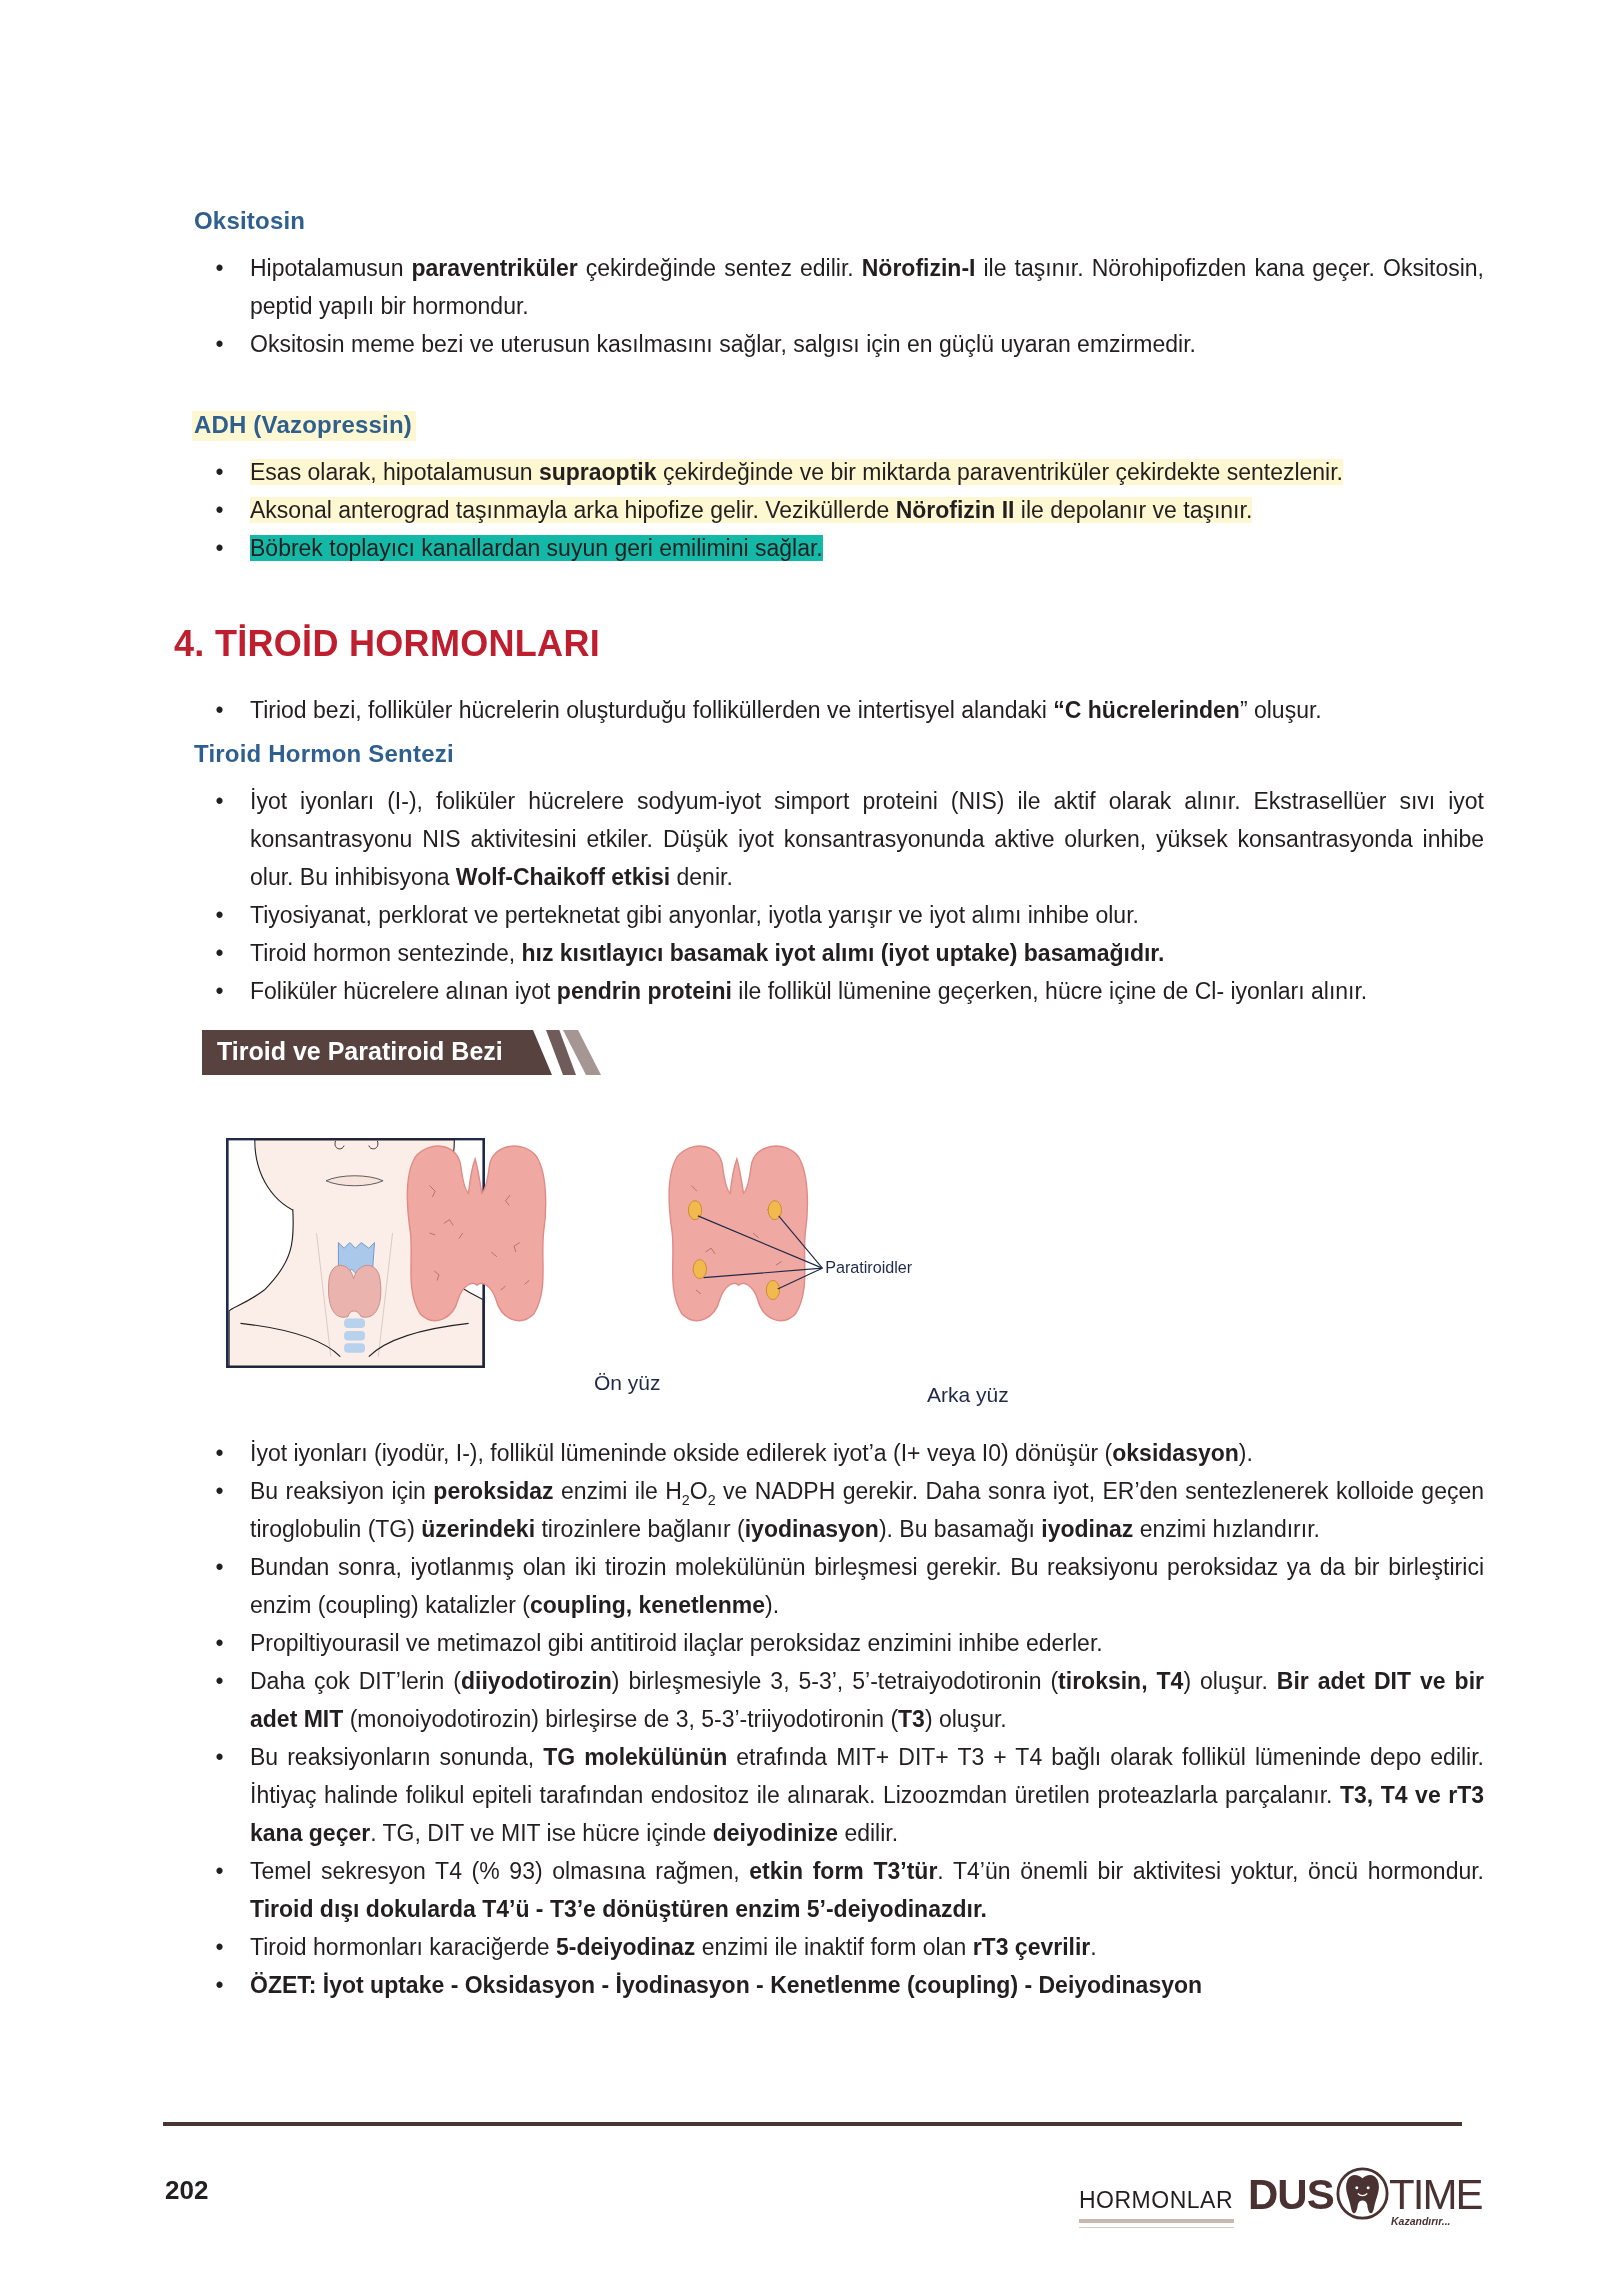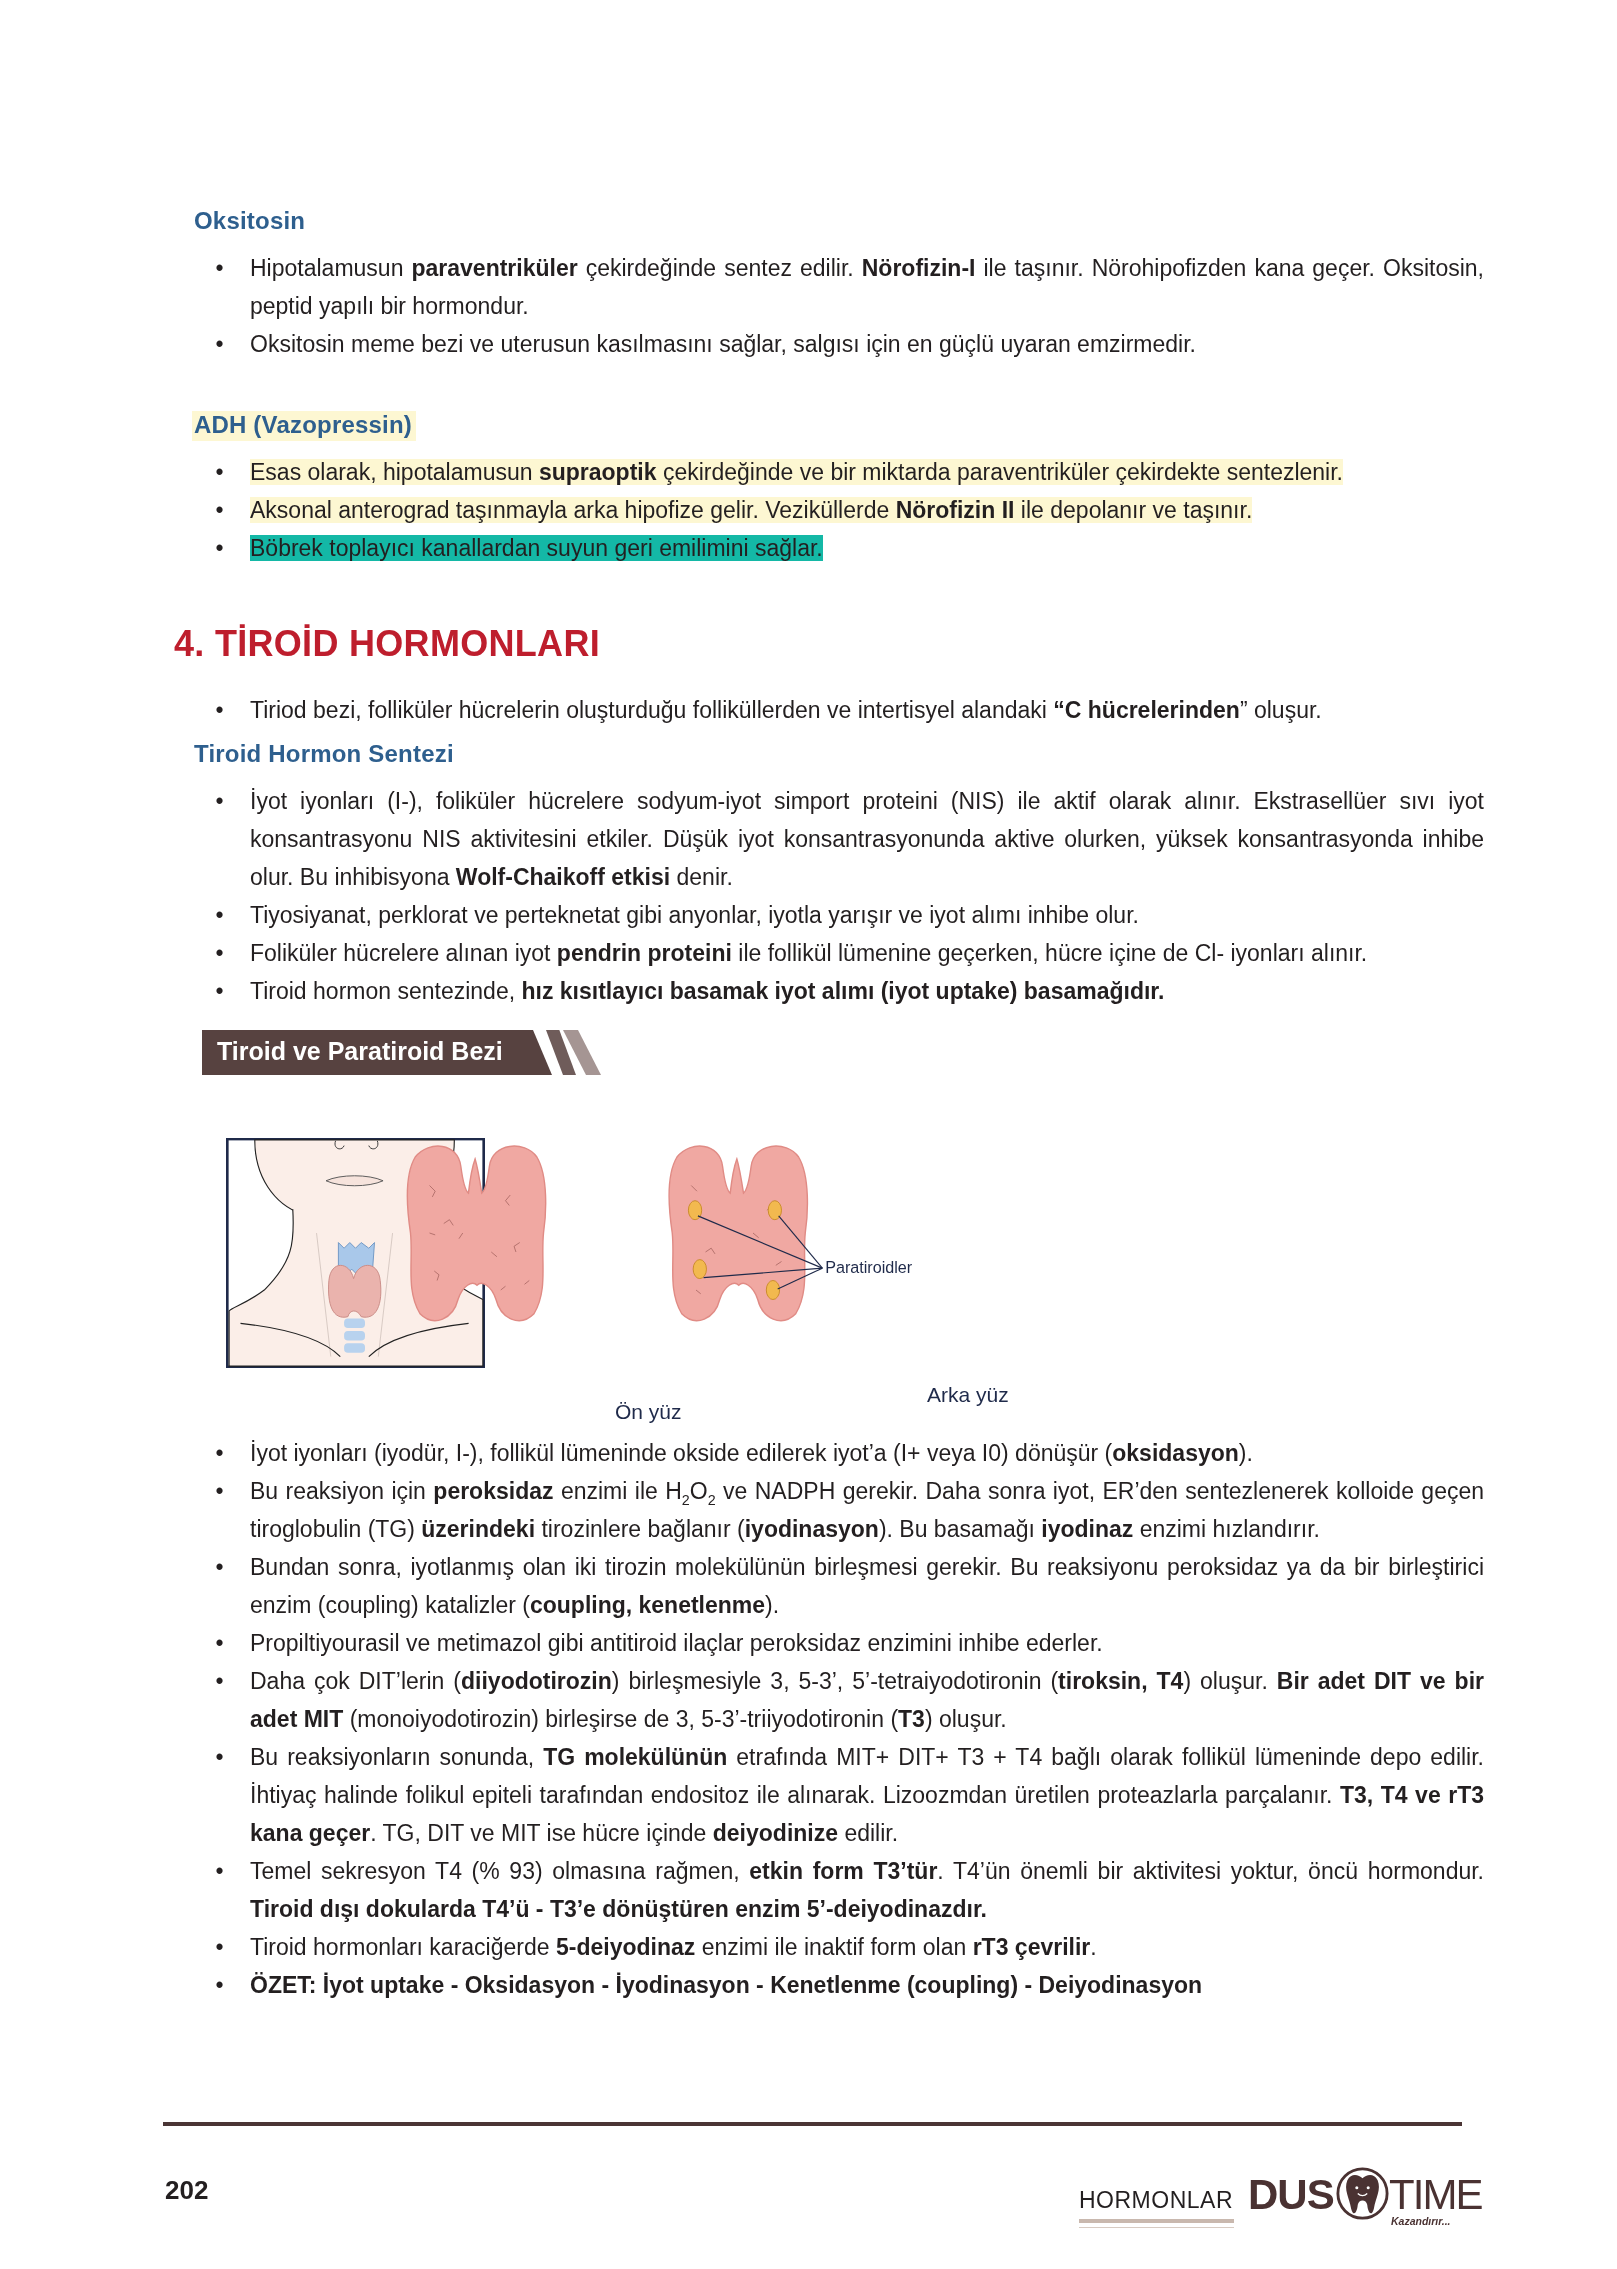--- a/index.html
+++ b/index.html
@@ -55,22 +55,22 @@
 
   <div class="sec-title">4. TİROİD HORMONLARI</div>
   <ul class="bl" style="top:691px;">
       <li><span>Tiriod bezi, folliküler hücrelerin oluşturduğu folliküllerden ve intertisyel alandaki </span><b>“C hücrelerinden</b><span>” oluşur.</span></li>
     </ul>
 
   <div class="h-blue" style="top:740px;">Tiroid Hormon Sentezi</div>
   <ul class="bl" style="top:782px;">
       <li><span>İyot iyonları (I-), foliküler hücrelere sodyum-iyot simport proteini (NIS) ile aktif olarak alınır. Ekstrasellüer sıvı iyot konsantrasyonu NIS aktivitesini etkiler. Düşük iyot konsantrasyonunda aktive olurken, yüksek konsantrasyonda inhibe olur. Bu inhibisyona </span><b>Wolf-Chaikoff etkisi</b><span> denir.</span></li>
       <li><span>Tiyosiyanat, perklorat ve perteknetat gibi anyonlar, iyotla yarışır ve iyot alımı inhibe olur.</span></li>
+      <li><span>Tiroid hormon sentezinde, </span><b>hız kısıtlayıcı basamak iyot alımı (iyot uptake) basamağıdır.</b></li>
       <li><span>Foliküler hücrelere alınan iyot </span><b>pendrin proteini</b><span> ile follikül lümenine geçerken, hücre içine de Cl- iyonları alınır.</span></li>
-      <li><span>Tiroid hormon sentezinde, </span><b>hız kısıtlayıcı basamak iyot alımı (iyot uptake) basamağıdır.</b></li>
     </ul>
 
   <div class="banner">
     <div class="bar"></div>
     <div class="txt">Tiroid ve Paratiroid Bezi</div>
     <div class="s1"></div>
     <div class="s2"></div>
   </div>
 
   <svg class="fig" style="left:226px; top:1138px;" width="259" height="230" viewBox="0 0 272 242">
@@ -87,21 +87,21 @@
     <rect x="124" y="203" width="22" height="10" rx="4" fill="#b8d2ee"></rect>
     <rect x="124" y="216" width="22" height="10" rx="4" fill="#b8d2ee"></rect>
   </svg>
 
   <svg class="fig" style="left:377px; top:1138px;" width="200" height="190" viewBox="0 0 210 200">
     <path d="M40 20 C55 2 85 5 88 30 C90 45 92 55 96 58 C98 40 100 30 103 22 C106 32 108 45 110 58 C114 55 116 45 118 30 C121 5 155 2 168 20 C180 40 178 80 175 100 C172 130 180 160 165 185 C150 200 130 190 125 170 C120 155 110 150 105 155 C100 150 90 155 85 170 C80 190 60 200 45 185 C30 160 38 130 35 100 C32 80 28 40 40 20 Z" fill="#f0a8a2" stroke="#e08b85" stroke-width="1.5"></path>
     <g stroke="#8a4a46" stroke-width="1" fill="none" opacity="0.6">
       <path d="M55 50 l6 6 l-3 6 M70 90 l6 -4 l4 6 M140 60 l-5 6 l4 5 M150 110 l-6 4 l2 6 M60 140 l5 4 l-2 6 M120 120 l6 5 M90 100 l-4 6 M130 160 l5 -4 M55 100 l6 2 M160 150 l-5 4"></path>
     </g>
   </svg>
-  <div class="caption" style="left:615px; top:1371px;margin-top:29px;">Ön yüz</div>
+  <div class="caption" style="left:594px; top:1371px;">Ön yüz</div>
 
   <svg class="fig" style="left:639px; top:1138px;" width="361" height="190" viewBox="0 0 380 200">
     <path d="M40 20 C55 2 85 5 88 30 C90 45 92 55 96 58 C98 40 100 30 103 22 C106 32 108 45 110 58 C114 55 116 45 118 30 C121 5 155 2 168 20 C180 40 178 80 175 100 C172 130 180 160 165 185 C150 200 130 190 125 170 C120 155 110 150 105 155 C100 150 90 155 85 170 C80 190 60 200 45 185 C30 160 38 130 35 100 C32 80 28 40 40 20 Z" fill="#f0a8a2" stroke="#e08b85" stroke-width="1.5"></path>
     <g stroke="#8a4a46" stroke-width="1" fill="none" opacity="0.6">
       <path d="M55 50 l6 6 M70 120 l6 -4 l4 6 M140 70 l-5 6 M150 130 l-6 4 M60 160 l5 4 M120 100 l6 5"></path>
     </g>
     <ellipse cx="59" cy="76" rx="7" ry="10" fill="#f2b94f" stroke="#c98a2a" stroke-width="1"></ellipse>
     <ellipse cx="143" cy="76" rx="7" ry="10" fill="#f2b94f" stroke="#c98a2a" stroke-width="1"></ellipse>
     <ellipse cx="64" cy="138" rx="7" ry="10" fill="#f2b94f" stroke="#c98a2a" stroke-width="1"></ellipse>
     <ellipse cx="141" cy="160" rx="7" ry="10" fill="#f2b94f" stroke="#c98a2a" stroke-width="1"></ellipse>

